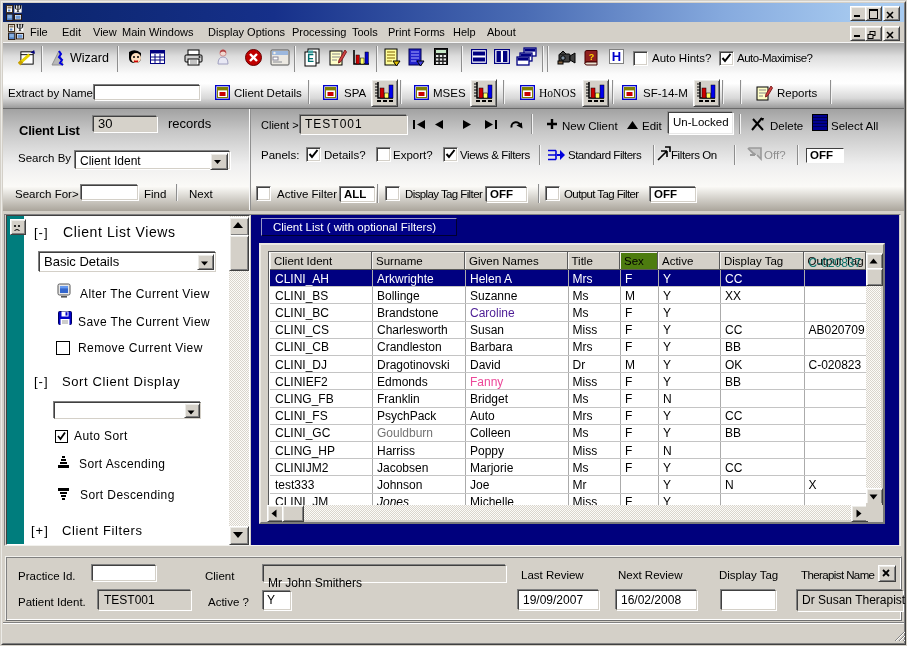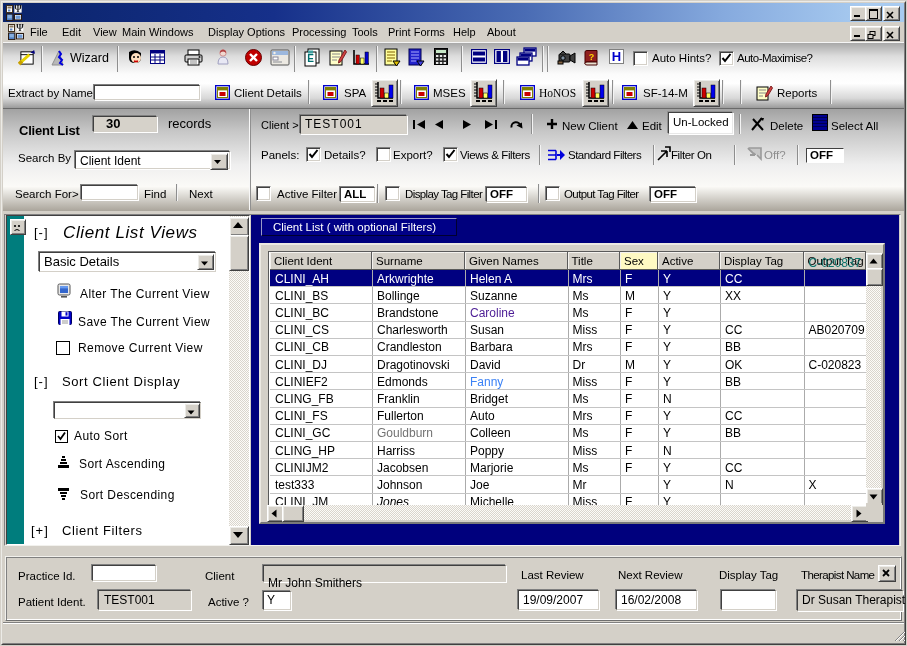--- a/index.html
+++ b/index.html
@@ -347,21 +347,21 @@
  <path d="M15 2 L10 10 L9.5 13 L12 11.5 L16.5 4 Z" fill="#d04040" stroke="#802020"></path>
 </svg>
 <div class="tx" style="left:777px;top:87px;font-size:11.5px;">Reports</div>
 <div class="vsep" style="left:830px;top:80px;height:24px;"></div>
 
 <div class="ab" style="left:249px;top:109px;width:1px;height:101px;background:#f8f8f8;"></div>
 <div class="ab" style="left:250px;top:109px;width:1px;height:101px;background:#909090;"></div>
 
 <div class="tx" style="left:19px;top:116px;font-size:13px;font-weight:bold;letter-spacing:-0.2px;margin-top:8px;">Client List</div>
 <div class="ab sunk2" style="left:93px;top:116px;width:62px;height:14px;background:#d6d2ca;">
-    <div class="tx" style="left:12px;top:0px;font-weight:bold;font-size:13px;">30</div>
+    <div class="tx" style="left:4px;top:0px;font-weight:normal;font-size:13px;">30</div>
   </div>
 <div class="tx" style="left:168px;top:117px;font-size:13px;">records</div>
 <div class="tx" style="left:18px;top:152px;font-size:11.5px;">Search By</div>
 <div class="ab sunk2" style="left:75px;top:151px;width:153px;height:16px;background:#fff;">
  <div class="tx" style="left:4px;top:3px;">Client Ident</div>
  <div class="ab btn3" style="right:1px;top:1px;width:16px;height:15px;"><svg width="14" height="13">
         <path d="M3 5 L10 5 L6.5 9 Z" fill="#000"></path>
       </svg></div>
 </div>
 <div class="tx" style="left:15px;top:188px;font-size:11.5px;">Search For&gt;</div>
@@ -439,21 +439,21 @@
  <path d="M9 2.5 L9 11.5" stroke="#0000dd" stroke-width="1.6" fill="none"></path>
  <path d="M10 7 H14" stroke="#0000dd" stroke-width="2"></path>
  <path d="M13 2 L18 7 L13 12 Z" fill="#0000dd"></path>
 </svg>
 <div class="tx" style="left:568px;top:149px;font-size:11.5px;letter-spacing:-0.5px;">Standard Filters</div>
 <div class="vsep" style="left:653px;top:145px;height:20px;"></div>
 <svg class="ab" style="left:657px;top:146px;" width="14" height="15" viewBox="0 0 14 15">
     <path d="M1 14 L10 5 M10 5 L10 11 M10 5 L4 5" stroke="#000" stroke-width="1.6" fill="none"></path>
     <path d="M8 1 L13 1 L13 6" stroke="#000" stroke-width="1.6" fill="none"></path>
   </svg>
-<div class="tx" style="left:671px;top:149px;font-size:11.5px;letter-spacing:-0.4px;">Filter On</div>
+<div class="tx" style="left:671px;top:149px;font-size:11.5px;letter-spacing:-0.4px;">Filters On</div>
 <div class="vsep" style="left:734px;top:145px;height:20px;"></div>
 <svg class="ab" style="left:747px;top:147px;" width="16" height="14" viewBox="0 0 16 14">
     <path d="M1 1 L8 8 M8 8 L8 3 M8 8 L3 8" stroke="#9a9a9a" stroke-width="2" fill="none"></path>
     <path d="M2 1 L14 1 L14 12 L10 8" stroke="#9a9a9a" stroke-width="1.6" fill="#c8c8c8"></path>
   </svg>
 <div class="tx" style="left:764px;top:149px;color:#8e8e8e;font-size:11.5px;">Off?</div>
 <div class="vsep" style="left:797px;top:145px;height:20px;"></div>
 <div class="ab" style="left:806px;top:148px;width:36px;height:13px;background:#fff;border:1px solid;border-color:#404040 #fff #fff #404040;">
     <div class="tx" style="left:3px;top:0px;font-weight:bold;font-size:11.5px;">OFF</div>
   </div>
@@ -487,21 +487,21 @@
     </svg></div>
 <div class="ab btn3" style="left:229px;top:217px;width:18px;height:17px;"><svg width="16" height="15">
       <path d="M8 4 L13 10 L3 10 Z" fill="#000"></path>
     </svg></div>
 <div class="ab btn3" style="left:229px;top:526px;width:18px;height:17px;"><svg width="16" height="15">
       <path d="M8 11 L13 5 L3 5 Z" fill="#000"></path>
     </svg></div>
 <div class="ab btn3" style="left:229px;top:235px;width:18px;height:34px;"></div>
 
 <div class="tx" style="left:34px;top:226px;font-size:13px;letter-spacing:1px;">[-]</div>
-<div class="tx" style="left:63px;top:226px;font-size:17px;letter-spacing:0.6px;font-style:italic;">Client List Views</div>
+<div class="tx" style="left:63px;top:226px;font-size:14px;letter-spacing:0.6px;">Client List Views</div>
 <div class="ab sunk2" style="left:39px;top:252px;width:175px;height:18px;background:#fff;">
  <div class="tx" style="left:4px;top:2px;font-size:13px;">Basic Details</div>
  <div class="ab btn3" style="right:1px;top:1px;width:15px;height:14px;"><svg width="13" height="12">
         <path d="M3 4.5 L10 4.5 L6.5 8.5 Z" fill="#000"></path>
       </svg></div>
 </div>
 <svg class="ab" style="left:57px;top:283px;" width="14" height="15" viewBox="0 0 14 15">
  <rect x="1" y="1" width="12" height="11" rx="1.5" fill="#e8e8e8" stroke="#555"></rect>
  <rect x="3" y="3" width="8" height="7" fill="#3366cc"></rect>
  <rect x="3" y="3" width="8" height="2.4" fill="#6699ee"></rect>
@@ -562,21 +562,21 @@
     </div>
 <div class="ab" style="left:103px;top:0;width:93px;height:18px;background:#d4d0c8;border-right:1px solid #5a5a5a;border-bottom:1px solid #5a5a5a;box-shadow:inset 1px 1px 0 #f4f2ee;box-sizing:border-box;">
       <div class="tx" style="left:4px;top:3px;font-size:11.5px;">Surname</div>
     </div>
 <div class="ab" style="left:196px;top:0;width:102.5px;height:18px;background:#d4d0c8;border-right:1px solid #5a5a5a;border-bottom:1px solid #5a5a5a;box-shadow:inset 1px 1px 0 #f4f2ee;box-sizing:border-box;">
       <div class="tx" style="left:4px;top:3px;font-size:11.5px;">Given Names</div>
     </div>
 <div class="ab" style="left:298.5px;top:0;width:52.5px;height:18px;background:#d4d0c8;border-right:1px solid #5a5a5a;border-bottom:1px solid #5a5a5a;box-shadow:inset 1px 1px 0 #f4f2ee;box-sizing:border-box;">
       <div class="tx" style="left:4px;top:3px;font-size:11.5px;">Title</div>
     </div>
-<div class="ab" style="left:351px;top:0;width:38px;height:18px;background:#fef9c3;border-right:1px solid #5a5a5a;border-bottom:1px solid #5a5a5a;box-shadow:inset 1px 1px 0 #f4f2ee;box-sizing:border-box;">
+<div class="ab" style="left:351px;top:0;width:38px;height:18px;background:#4d7c0f;border-right:1px solid #5a5a5a;border-bottom:1px solid #5a5a5a;box-shadow:inset 1px 1px 0 #f4f2ee;box-sizing:border-box;">
       <div class="tx" style="left:4px;top:3px;font-size:11.5px;">Sex</div>
     </div>
 <div class="ab" style="left:389px;top:0;width:62px;height:18px;background:#d4d0c8;border-right:1px solid #5a5a5a;border-bottom:1px solid #5a5a5a;box-shadow:inset 1px 1px 0 #f4f2ee;box-sizing:border-box;">
       <div class="tx" style="left:4px;top:3px;font-size:11.5px;">Active</div>
     </div>
 <div class="ab" style="left:451px;top:0;width:83.5px;height:18px;background:#d4d0c8;border-right:1px solid #5a5a5a;border-bottom:1px solid #5a5a5a;box-shadow:inset 1px 1px 0 #f4f2ee;box-sizing:border-box;">
       <div class="tx" style="left:4px;top:3px;font-size:11.5px;">Display Tag</div>
     </div>
 <div class="ab" style="left:534.5px;top:0;width:62.5px;height:18px;background:#d4d0c8;border-right:1px solid #5a5a5a;border-bottom:1px solid #5a5a5a;box-shadow:inset 1px 1px 0 #f4f2ee;box-sizing:border-box;">
       <div class="tx" style="left:4px;top:3px;font-size:11.5px;">Output Tag</div>
@@ -635,35 +635,35 @@
 <div class="tx" style="left:108px;top:106.6px;color:#000;">Dragotinovski</div>
 <div class="tx" style="left:201px;top:106.6px;color:#000;">David</div>
 <div class="tx" style="left:303.5px;top:106.6px;color:#000;">Dr</div>
 <div class="tx" style="left:356px;top:106.6px;color:#000;">M</div>
 <div class="tx" style="left:394px;top:106.6px;color:#000;">Y</div>
 <div class="tx" style="left:456px;top:106.6px;color:#000;">OK</div>
 <div class="tx" style="left:539.5px;top:106.6px;color:#000;">C-020823</div>
 <div class="ab" style="left:1px;top:137.4px;width:596px;height:1px;background:#c4c4c4;"></div>
 <div class="tx" style="left:6px;top:123.8px;color:#000;">CLINIEF2</div>
 <div class="tx" style="left:108px;top:123.8px;color:#000;">Edmonds</div>
-<div class="tx" style="left:201px;top:123.8px;color:#3b82f6;">Fanny</div>
+<div class="tx" style="left:201px;top:123.8px;color:#ec4899;">Fanny</div>
 <div class="tx" style="left:303.5px;top:123.8px;color:#000;">Miss</div>
 <div class="tx" style="left:356px;top:123.8px;color:#000;">F</div>
 <div class="tx" style="left:394px;top:123.8px;color:#000;">Y</div>
 <div class="tx" style="left:456px;top:123.8px;color:#000;">BB</div>
 <div class="ab" style="left:1px;top:154.6px;width:596px;height:1px;background:#c4c4c4;"></div>
 <div class="tx" style="left:6px;top:141.0px;color:#000;">CLING_FB</div>
 <div class="tx" style="left:108px;top:141.0px;color:#000;">Franklin</div>
 <div class="tx" style="left:201px;top:141.0px;color:#000;">Bridget</div>
 <div class="tx" style="left:303.5px;top:141.0px;color:#000;">Ms</div>
 <div class="tx" style="left:356px;top:141.0px;color:#000;">F</div>
 <div class="tx" style="left:394px;top:141.0px;color:#000;">N</div>
 <div class="ab" style="left:1px;top:171.8px;width:596px;height:1px;background:#c4c4c4;"></div>
 <div class="tx" style="left:6px;top:158.2px;color:#000;">CLINI_FS</div>
-<div class="tx" style="left:108px;top:158.2px;color:#000;">Fullerton</div>
+<div class="tx" style="left:108px;top:158.2px;color:#000;">PsychPack</div>
 <div class="tx" style="left:201px;top:158.2px;color:#000;">Auto</div>
 <div class="tx" style="left:303.5px;top:158.2px;color:#000;">Mrs</div>
 <div class="tx" style="left:356px;top:158.2px;color:#000;">F</div>
 <div class="tx" style="left:394px;top:158.2px;color:#000;">Y</div>
 <div class="tx" style="left:456px;top:158.2px;color:#000;">CC</div>
 <div class="ab" style="left:1px;top:189.0px;width:596px;height:1px;background:#c4c4c4;"></div>
 <div class="tx" style="left:6px;top:175.4px;color:#000;">CLINI_GC</div>
 <div class="tx" style="left:108px;top:175.4px;color:#737373;">Gouldburn</div>
 <div class="tx" style="left:201px;top:175.4px;color:#000;">Colleen</div>
 <div class="tx" style="left:303.5px;top:175.4px;color:#000;">Ms</div>

